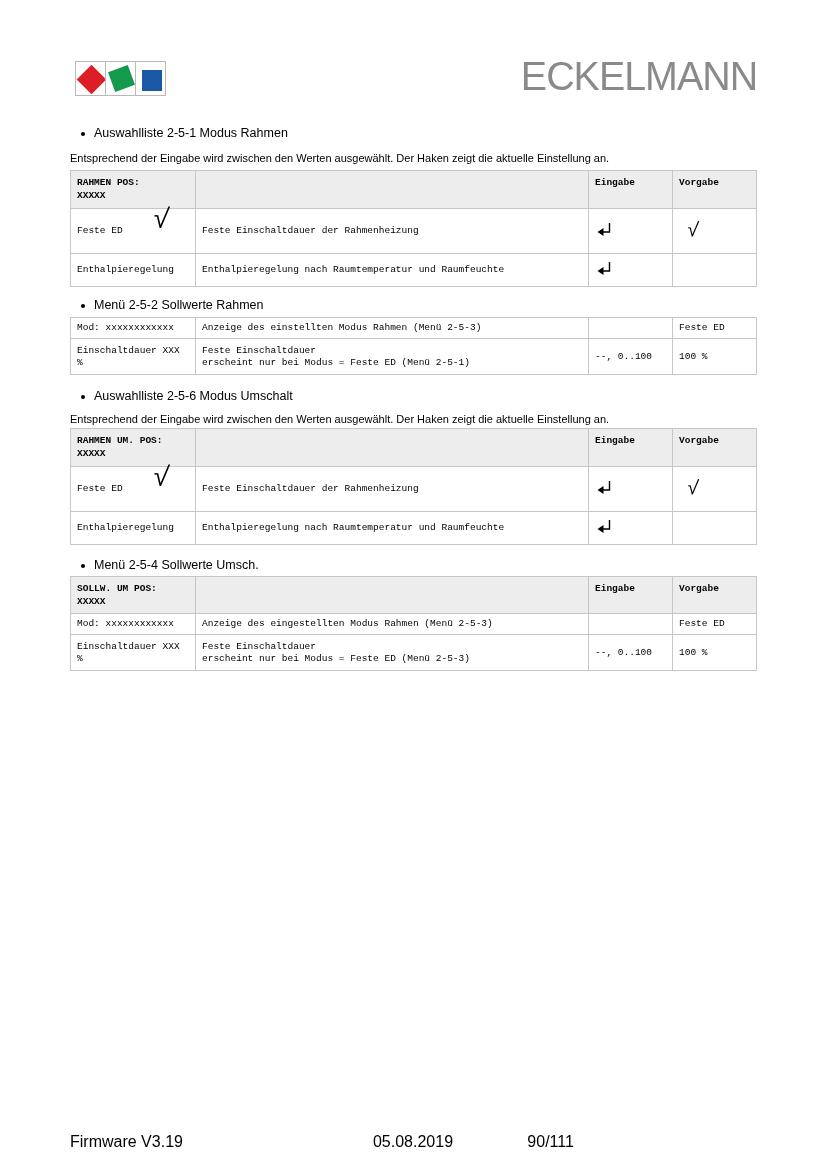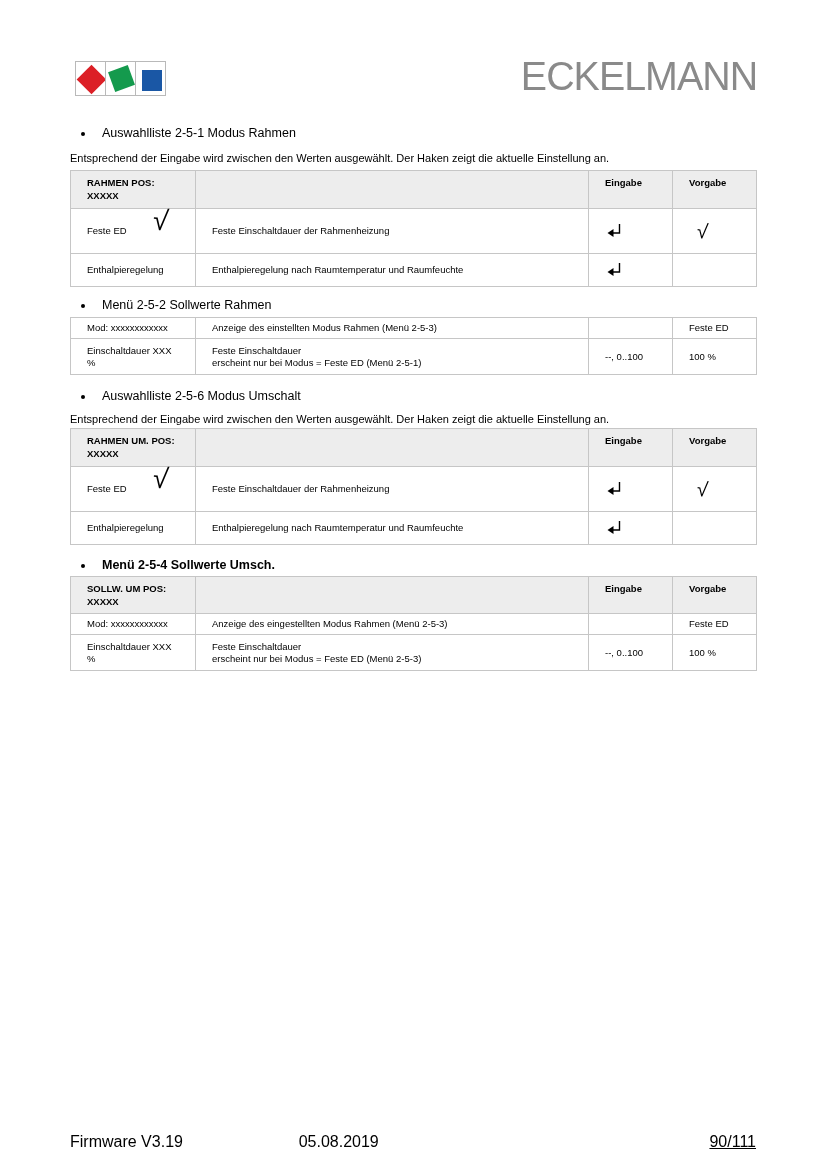--- a/index.html
+++ b/index.html
@@ -24,39 +24,39 @@
   .shape-blue  { left:6px; top:8px;  width:20px; height:21px; }
   .wordmark {
     position:absolute; right:70px; top:42px;
     font-size:41px; line-height:1; color:#8a8a8a; font-weight:400;
     letter-spacing:-1px; transform:scaleX(.96) scaleY(1.0); transform-origin:right top;
   }
 
   
   .content { position:absolute; left:70px; top:112px; width:686px; }
 
-  .bullet-row { display:flex; align-items:baseline; font-size:12.5px; line-height:15px;gap:8px; }
+  .bullet-row { display:flex; align-items:baseline; font-size:12.5px; line-height:15px; }
   .bullet-dot { width:4px; height:4px; border-radius:50%; background:#000; margin:0 9px 0 11px; align-self:center; flex:0 0 auto; }
 
   .intro { font-size:11px; line-height:16px; }
 
   .m-b9  { margin-bottom:9px; }
   .m-b4  { margin-bottom:4px; }
-  .m-b3  { margin-bottom:3px;font-weight:bold; }
+  .m-b3  { margin-bottom:3px; }
   .m-b1  { margin-bottom:1px; }
   .m-b11 { margin-bottom:11px; }
   .m-b13 { margin-bottom:13px; }
   .m-b14 { margin-bottom:14px; }
   .m-b7  { margin-bottom:7px; }
 
   table.doc {
     width:686px; border-collapse:collapse; table-layout:fixed;
     font-size:9.5px; line-height:12px;
   }
-  table.doc td { border:1px solid #c6c6c6; padding:4px 16px; vertical-align:middle; }
+  table.doc td { border:1px solid #c6c6c6; padding:4px 6px; vertical-align:middle;font-family:Liberation Mono, monospace; }
   table.doc tr.head td {
     background:#ededed; font-weight:bold; vertical-align:top; padding-top:5px; line-height:13px;
   }
   col.c1 { width:125px; } col.c2 { width:393px; } col.c3 { width:84px; } col.c4 { width:84px; }
 
   tr.h38 { height:38px; } tr.h45 { height:45px; } tr.h33 { height:33px; }
   tr.h37 { height:37px; } tr.h27 { height:19px; } tr.h36 { height:36px; }
 
   td.va-top    { vertical-align:top; padding-top:5px; }
   td.va-bottom { vertical-align:bottom; padding-bottom:6px; }
@@ -68,22 +68,22 @@
   }
   .check-small { display:inline-block; font-size:20px; line-height:1; transform:rotate(6deg); padding-left:8px; }
   .enter-icon { display:inline-block; margin-left:2px; }
 
   
   .footer {
     position:absolute; left:70px; top:1120px; width:686px;
     display:flex; font-size:16px; line-height:15px;
   }
   .footer .f-left   { flex:1; text-align:left; }
-  .footer .f-center { flex:1; text-align:left; }
-  .footer .f-right  { flex:1; text-align:right;text-decoration:underline; }
+  .footer .f-center { flex:1; text-align:center; }
+  .footer .f-right  { flex:1; text-align:left; }
 </style>
 </head>
 <body>
 
 <div class="page">
 
   <div class="logo">
     <div class="logo-cell">
       <div class="shape shape-red" style="background: rgb(220, 31, 38);"></div>
     </div>

